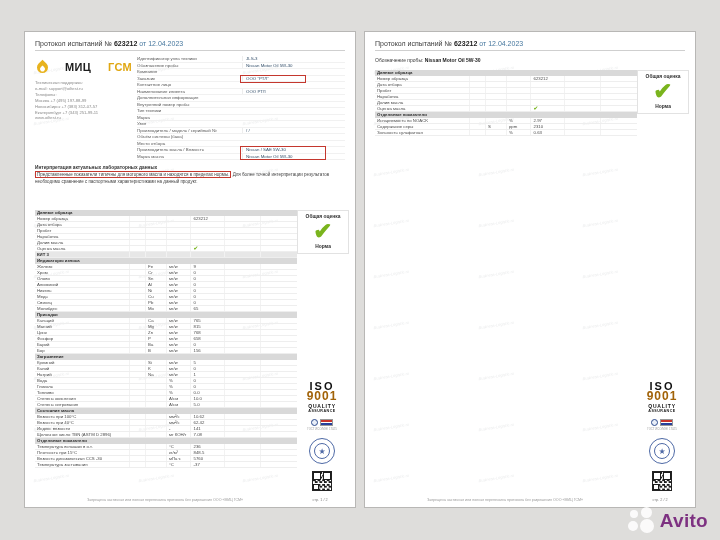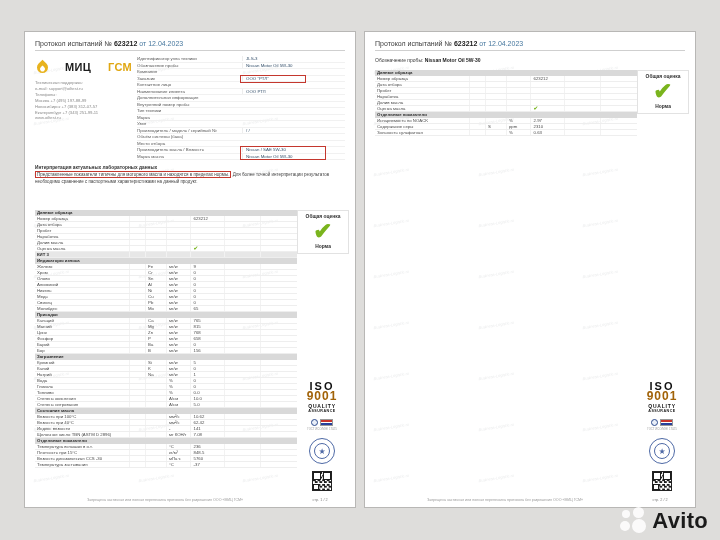--- a/index.html
+++ b/index.html
@@ -103,21 +103,21 @@
   .main2 { display:flex; margin-top:7px; }
 
   
   .avito { position:absolute; right:12px; bottom:6px; display:flex; align-items:center; gap:5px; opacity:.88; z-index:5; }
   .av-ic { position:relative; width:27px; height:27px; }
   .av-ic i { position:absolute; background:#fff; border-radius:50%; display:block; }
   .av-c1 { width:8px; height:8px; left:2px; top:3px; }
   .av-c2 { width:11px; height:11px; left:13px; top:0; }
   .av-c3 { width:10px; height:10px; left:0; top:14px; }
   .av-c4 { width:14px; height:14px; left:12px; top:12px; }
-  .av-txt { font-size:22px; font-weight:bold; color:#000000; letter-spacing:.3px; }
+  .av-txt { font-size:19px; font-weight:bold; color:#701a75; letter-spacing:.3px; }
 </style>
 </head>
 <body>
 
 <div class="page" id="pg1">
   <div class="wmlayer">
       <span class="wm">Business-Logistic.ru</span>
       <span class="wm">Business-Logistic.ru</span>
       <span class="wm">Business-Logistic.ru</span>
       <span class="wm">Business-Logistic.ru</span>

